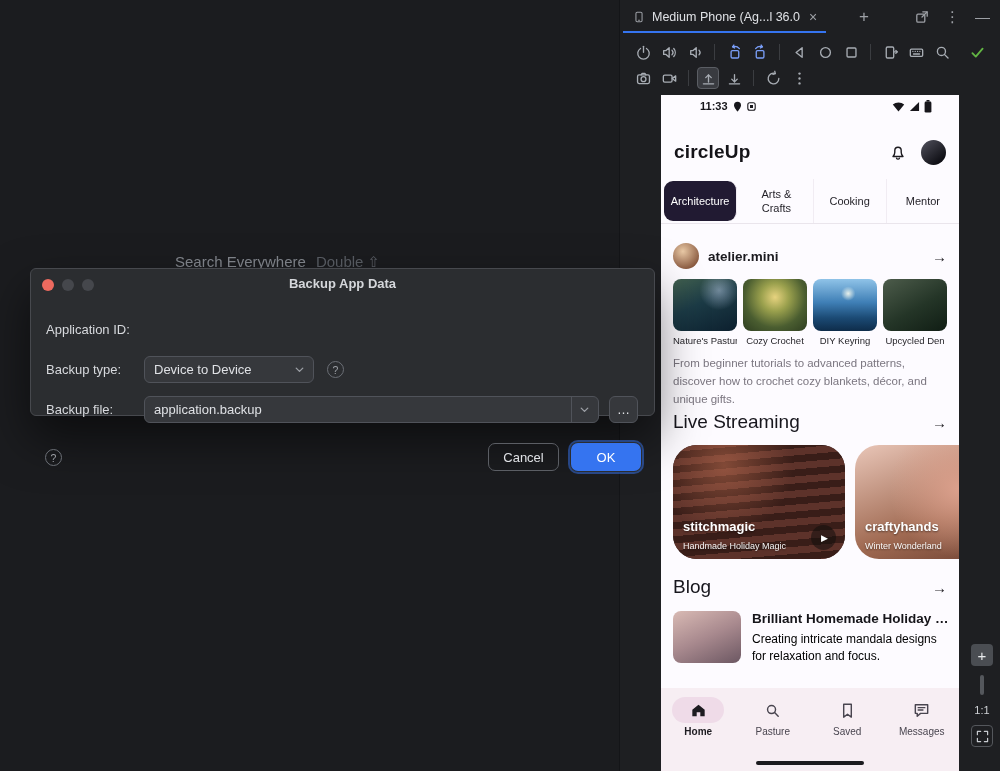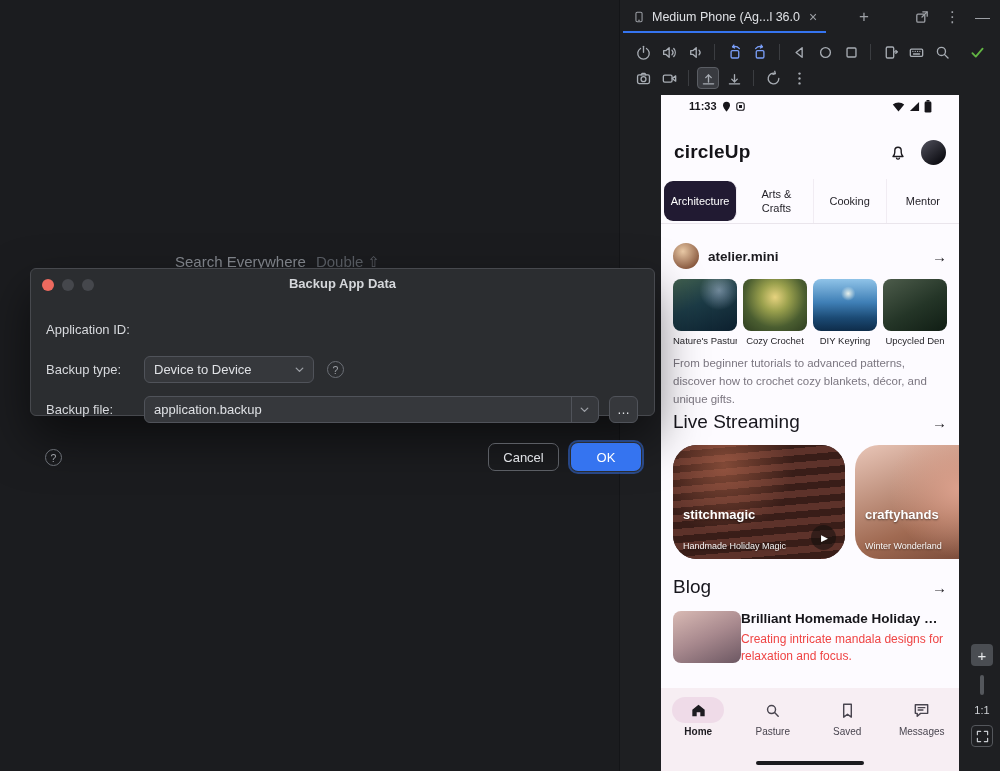--- a/index.html
+++ b/index.html
@@ -28,21 +28,21 @@
   .tb1r{position:absolute;right:12px;top:41px;display:flex;gap:13px;align-items:center}
   .tbtn{width:22px;height:22px;display:flex;align-items:center;justify-content:center;border-radius:4px}
   .tbtn svg{width:17px;height:17px;fill:none;stroke:#a8adb4;stroke-width:1.25;stroke-linecap:round;stroke-linejoin:round}
   .tbtn.blue svg{stroke:#7a9ef8}
   .tbtn.green svg{stroke:#62b543;stroke-width:1.7}
   .tbtn.active{background:#393b40;border:1px solid #5b5e64}
   .sep{width:1px;height:16px;background:#3b3d41;margin:0 4px}
 
   
   .phone{position:absolute;left:41px;top:95px;width:298px;height:676px;background:#fdfbff;overflow:hidden;color:#1c1b1f}
-  .sbar{position:absolute;top:0;left:1px;right:0;height:22px;display:flex;align-items:center;justify-content:space-between;padding:0 27px}
+  .sbar{position:absolute;top:0;left:12px;right:0;height:22px;display:flex;align-items:center;justify-content:space-between;padding:0 27px}
   .sbar .sleft{display:flex;align-items:center;gap:5px;font-size:11px;font-weight:700;color:#17161b}
   .sbar .sright{display:flex;align-items:center;gap:4px}
 
   .abar{position:absolute;top:34px;left:0;right:0;height:46px;display:flex;align-items:center;padding:0 13px}
   .abar .title{font-size:19px;font-weight:700;color:#141318;letter-spacing:.2px}
   .abar .bellwrap{margin-left:auto;margin-right:13px}
   .abar .bellwrap svg{width:20px;height:20px;stroke:#1d1b20;fill:none;stroke-width:1.4;stroke-linecap:round;stroke-linejoin:round}
   .avatar-user{width:25px;height:25px;border-radius:50%;background:linear-gradient(140deg,#4a4a55 10%,#101016 80%)}
 
   .ptabs{position:absolute;top:84px;left:0;right:0;height:45px;display:flex;border-bottom:1px solid #eae5ec;background:#fdfbff}
@@ -71,29 +71,29 @@
   .hrow .h{font-size:19px;font-weight:500;color:#17161d}
   .live-h{top:316px}.blog-h{top:481px}
 
   .live-wrap{position:absolute;top:350px;left:12px;right:0;height:114px;display:flex;gap:10px}
   .lcard{position:relative;width:172px;height:114px;border-radius:24px;overflow:hidden;flex:none}
   .img-stitch{background:radial-gradient(circle at 30% 18%,rgba(190,110,80,.55),transparent 45%),
               repeating-linear-gradient(175deg,#5d322a 0 7px,#391d18 7px 14px),#2a1512}
   .img-crafty{background:radial-gradient(circle at 60% 38%,#dba08c,transparent 55%),linear-gradient(160deg,#e9c6b8 0%,#a06a52 60%,#6a3e30 100%)}
   .lmeta{position:absolute;left:10px;bottom:8px;color:#fff}
   .lname{font-size:13px;font-weight:700;text-shadow:0 1px 2px rgba(0,0,0,.5)}
-  .lsub{font-size:9px;opacity:.95;margin-top:19px;text-shadow:0 1px 2px rgba(0,0,0,.5)}
+  .lsub{font-size:9px;opacity:.95;margin-top:7px;text-shadow:0 1px 2px rgba(0,0,0,.5)}
   .playbtn{position:absolute;right:9px;bottom:9px;width:25px;height:25px;border-radius:50%;
            background:rgba(18,14,12,.55);color:#fff;font-size:9px;display:flex;align-items:center;justify-content:center;padding-left:2px}
 
-  .bpost{position:absolute;top:516px;left:12px;right:8px;display:flex;gap:0}
+  .bpost{position:absolute;top:516px;left:12px;right:8px;display:flex;gap:11px}
   .bimg{width:68px;height:52px;border-radius:8px;flex:none;background:linear-gradient(155deg,#d9bab4 0%,#a8898e 50%,#6c5762 100%)}
   .btxt{min-width:0}
   .btitle{font-size:13.5px;font-weight:700;color:#16151a;white-space:nowrap;overflow:hidden}
-  .bbody{font-size:12px;line-height:1.45;color:#ef4444;margin-top:5px}
+  .bbody{font-size:12px;line-height:1.45;color:#000000;margin-top:5px}
 
   .nav{position:absolute;left:0;right:0;top:593px;bottom:0;background:#f7eef3;display:flex;padding-top:9px}
   .nitem{flex:1;display:flex;flex-direction:column;align-items:center;gap:3px;font-size:10px;color:#49454f}
   .nitem .pill{width:52px;height:26px;border-radius:13px;display:flex;align-items:center;justify-content:center}
   .nitem.active .pill{background:#efdbe8}
   .nitem.active .nlabel{font-weight:700;color:#1d1b20}
   .nitem svg{width:19px;height:19px;stroke:#49454f;fill:none;stroke-width:1.5;stroke-linecap:round;stroke-linejoin:round}
   .nitem.active svg{stroke:none}
   .gesture{position:absolute;left:50%;transform:translateX(-50%);bottom:6px;width:108px;height:4px;border-radius:2px;background:#1c1b1f}
 

